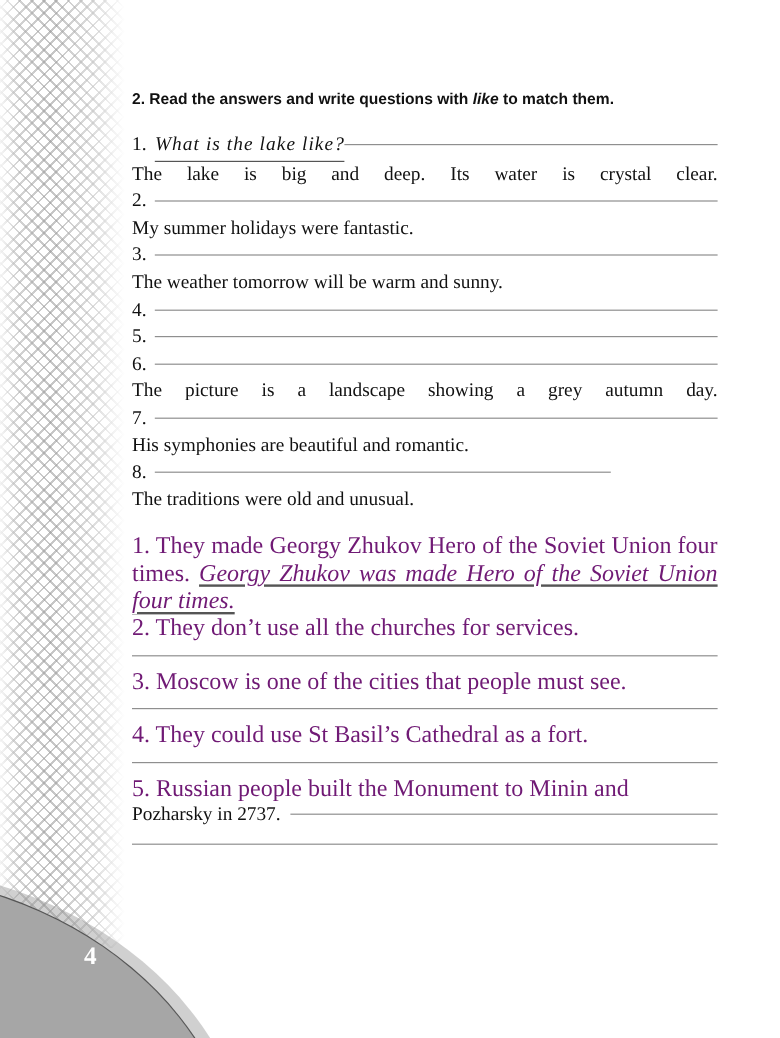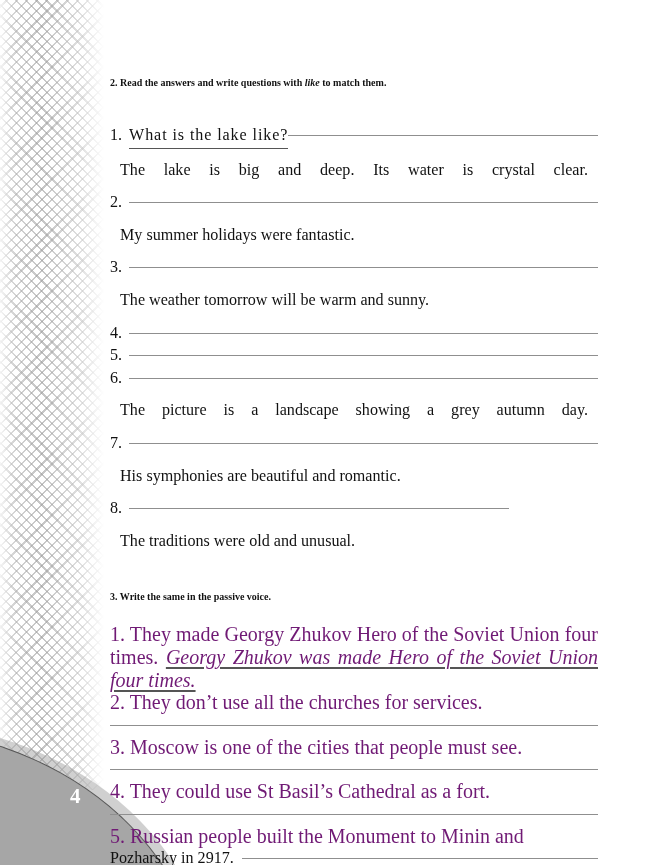--- a/index.html
+++ b/index.html
@@ -62,41 +62,41 @@
 
   
   #content {
     position: absolute;
     left: 110px;
     top: 72px;
     width: 488px;
   }
 
   .ex-heading {
-    font-family: Liberation Serif, serif;
+    font-family: Liberation Sans, sans-serif;
     font-weight: bold;
-    font-size: 10px;
+    font-size: 13px;
     line-height: 21px;
     color: #111;
     text-align: justify;
     text-align-last: left;
     margin: 0;
   }
   .ex-heading .ital {
     font-style: italic;
   }
   #ex3-heading-wrap {
     margin-top: 34px;
   }
 
   .body-line {
     font-size: 16.1px;
     line-height: 22.6px;
     color: #111;
-    margin: 10px;
+    margin: 0;
     text-align: justify;
     text-align-last: justify;
     white-space: normal;
   }
   .body-line.no-justify {
     text-align: center;
     text-align-last: left;
   }
 
   
@@ -126,25 +126,25 @@
     align-items: baseline;
     font-size: 16.1px;
     line-height: 22.6px;
     color: #111;
   }
   .answer-row .num {
     flex: 0 0 auto;
     padding-right: 7px;
   }
   .answer-row .ans {
+    font-style: italic;
     border-bottom: 1.1px solid #555;
     padding-bottom: 1px;
     white-space: pre;
     letter-spacing: 0.9px;
-    margin-top: 14px;
   }
   .answer-row .rule-tail {
     flex: 1 1 auto;
     border-bottom: 1.1px solid #8f8f8f;
     transform: translateY(-4px);
   }
 
   
   #ex2-items {
     margin-top: 17px;
@@ -250,38 +250,35 @@
     </div>
     <p class="body-line no-justify">His symphonies are beautiful and romantic.</p>
 
     <div class="blank-row short">
       <span class="num">8.</span>
       <span class="rule"></span>
     </div>
     <p class="body-line no-justify">The traditions were old and unusual.</p>
   </div>
 
-  <div id="ex3-heading-wrap">
-    <p class="ex-heading">3. Write the same in the passive voice.</p>
-  </div>
 
   <div id="ex3-items">
 
     <p class="q-para"><span>1. They made Georgy Zhukov Hero of the Soviet Union four times. </span><span class="inline-answer">Georgy Zhukov was made Hero of the Soviet Union four times.</span></p>
 
     <p class="q-para">2. They don’t use all the churches for services.</p>
     <div class="full-rule"></div>
 
     <p class="q-para">3. Moscow is one of the cities that people must see.</p>
     <div class="full-rule"></div>
 
     <p class="q-para">4. They could use St Basil’s Cathedral as a fort.</p>
     <div class="full-rule"></div>
 
     <p class="q-para">5. Russian people built the Monument to Minin and</p>
     <div class="inline-rule-row">
-      <span class="txt">Pozharsky in 2917.</span>
+      <span class="txt">Pozharsky in 2737.</span>
       <span class="rule"></span>
     </div>
     <div class="full-rule tight-top"></div>
   </div>
 
 </div>
 
 </body></html>

